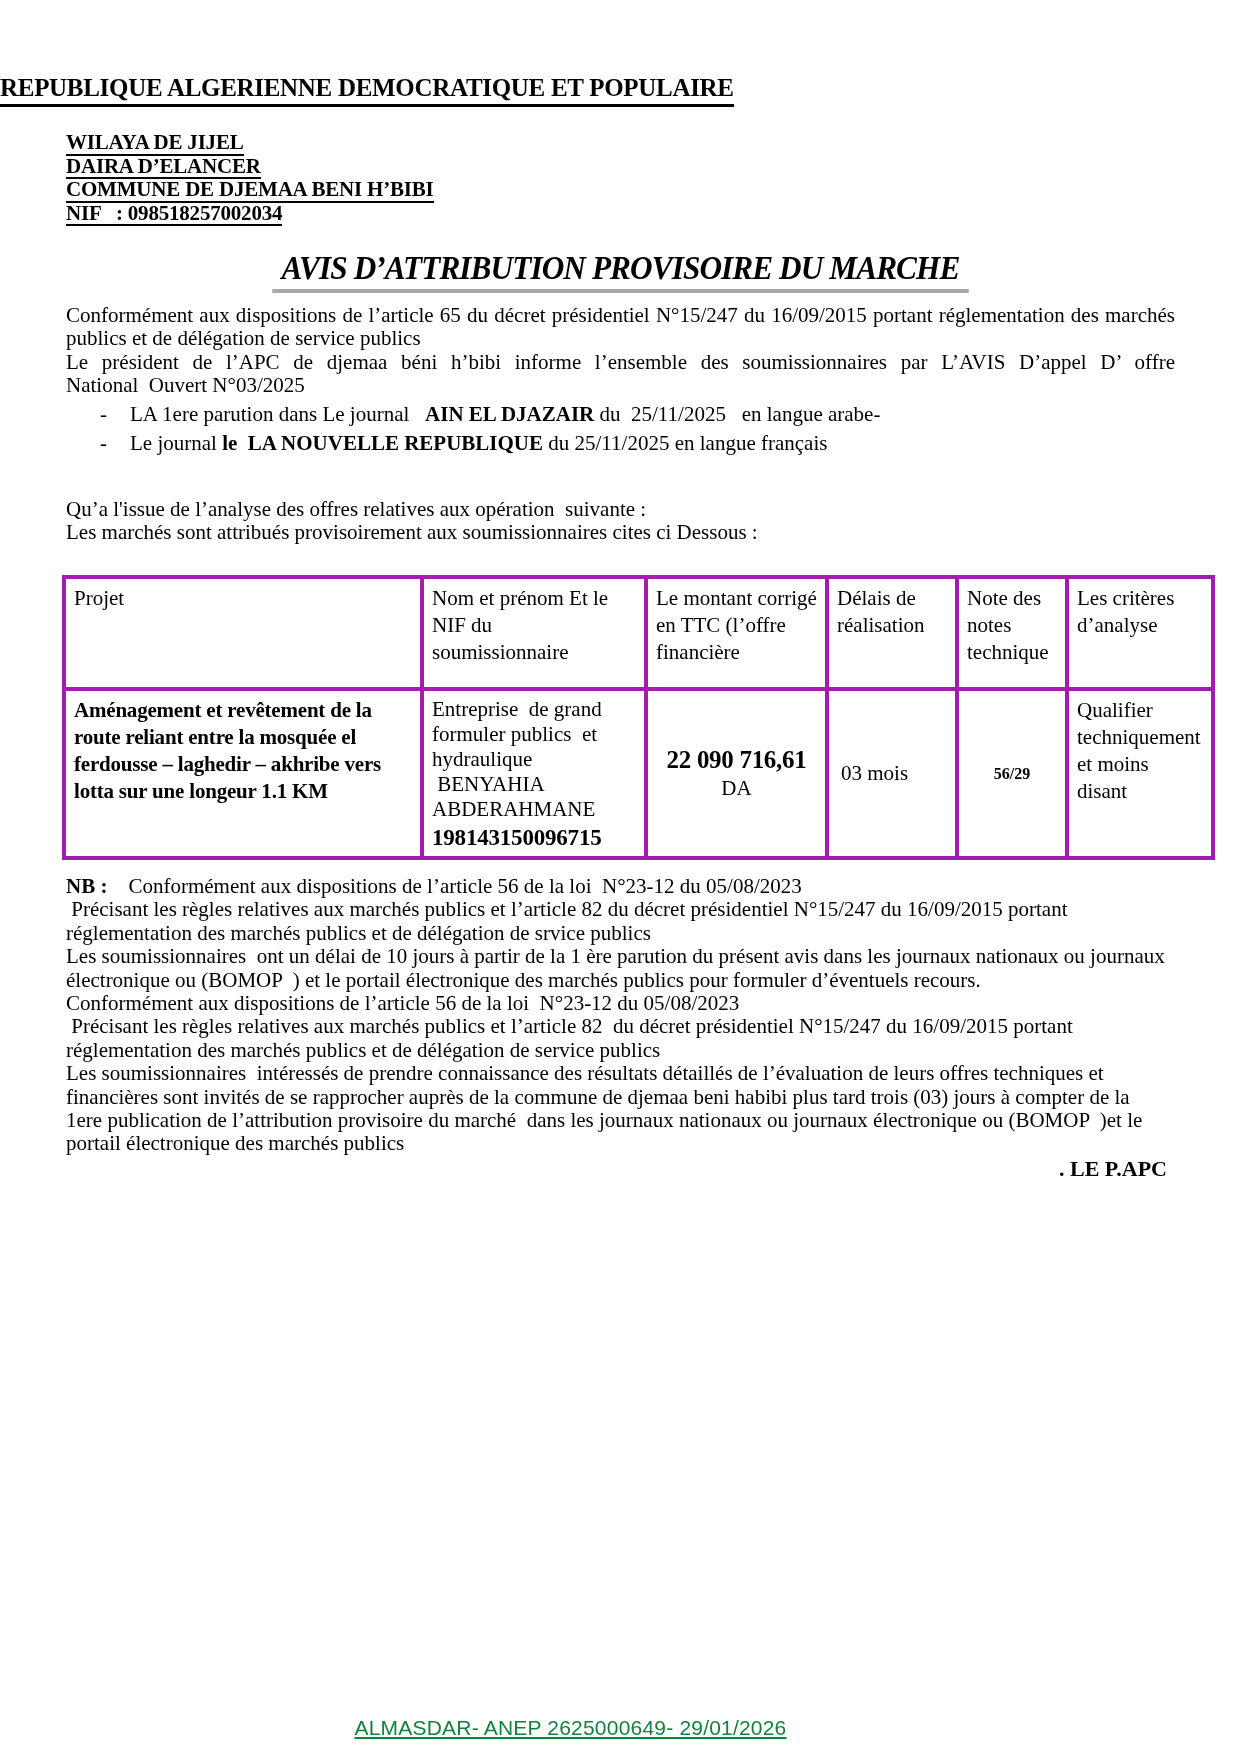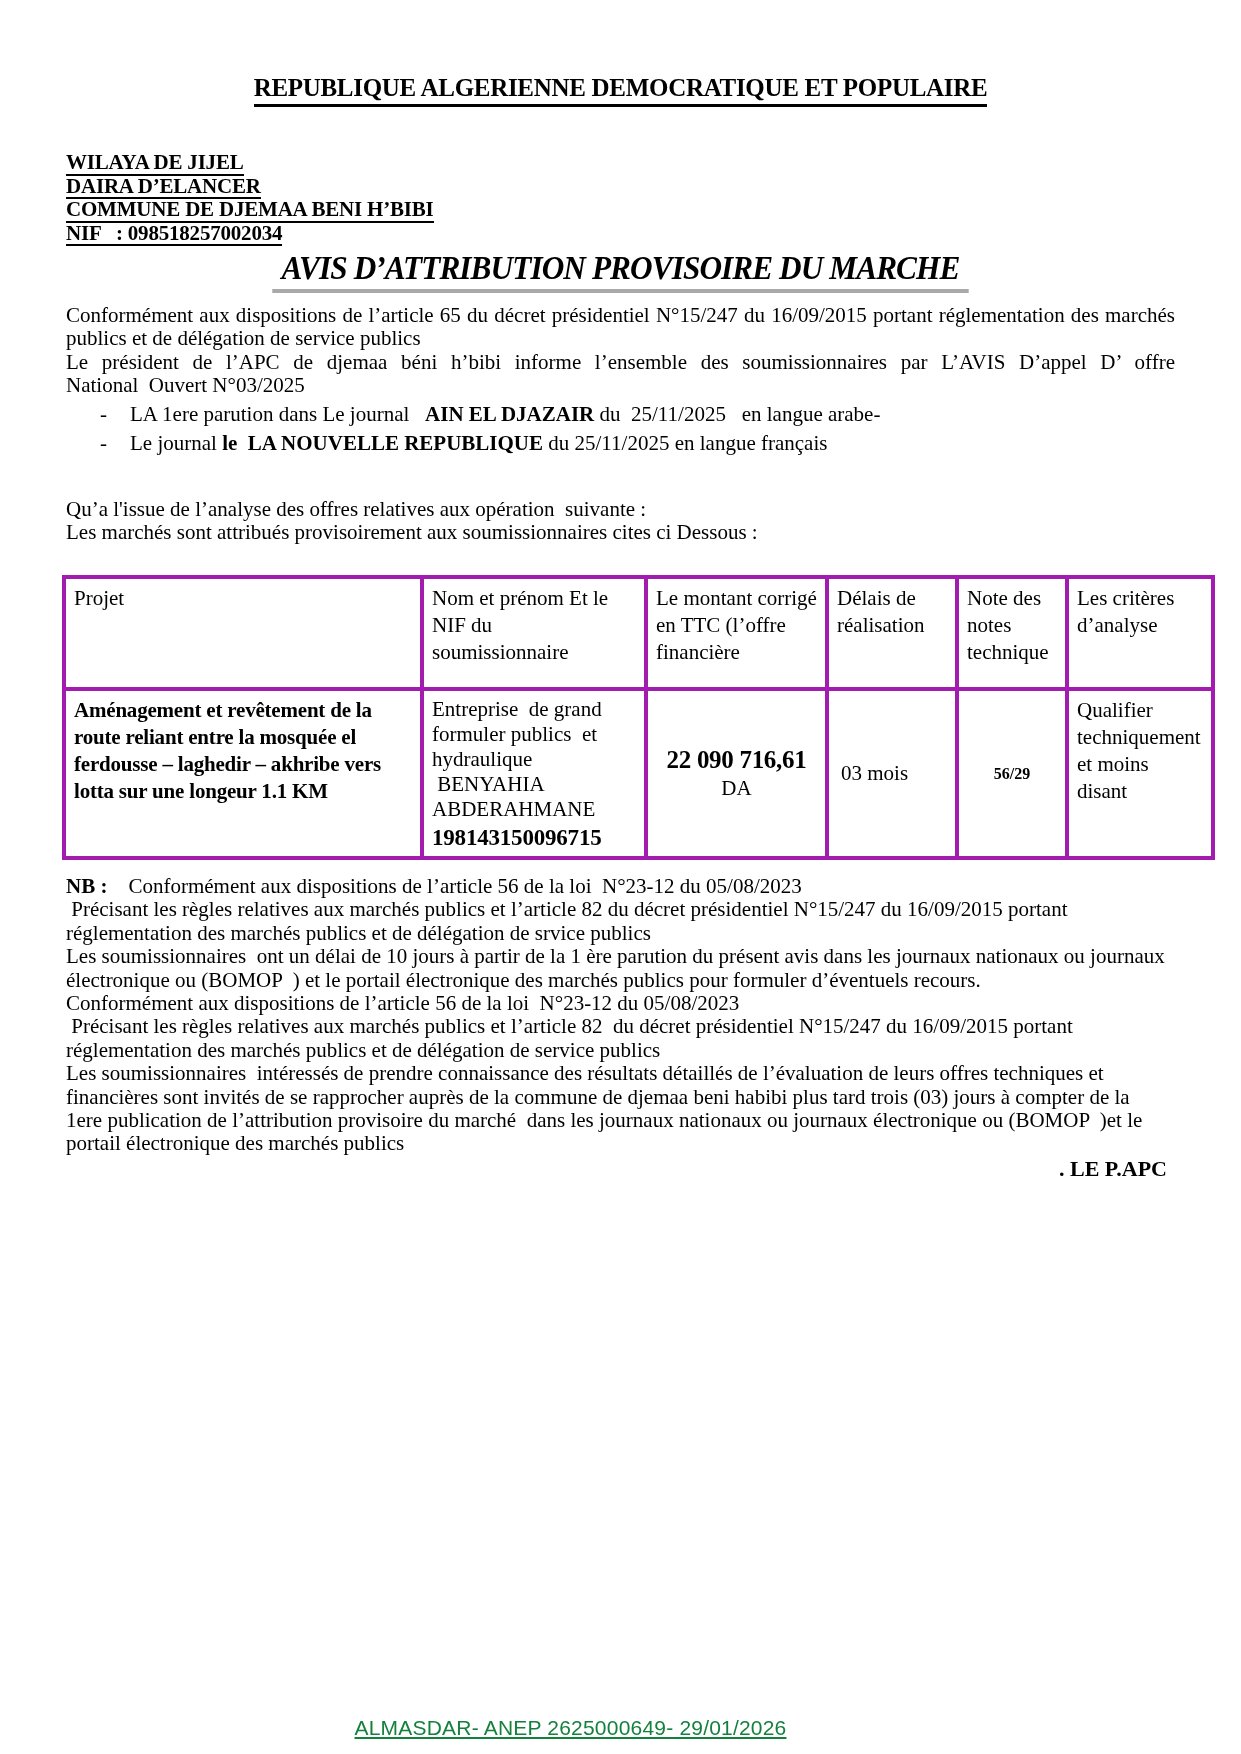--- a/index.html
+++ b/index.html
@@ -7,28 +7,28 @@
     position:relative;
     width:1241px;height:1754px;
     background:#ffffff;
     font-family:"Liberation Serif","DejaVu Serif",serif;
     color:#000;
     overflow:hidden;
   }
   
   .rep-header{
     position:absolute;top:74px;left:0;width:100%;
-    text-align:center;font-size:25px;font-weight:bold;line-height:28px;
+    font-size:25px;font-weight:bold;line-height:28px;
   }
   .rep-header span{
     display:inline-block;border-bottom:3px solid #000;padding-bottom:2px;
     letter-spacing:-0.3px;
   }
   
-  .org{position:absolute;left:66px;top:132px;font-weight:bold;font-size:21px;line-height:21.5px;margin-top:20px;}
+  .org{position:absolute;left:66px;top:132px;font-weight:bold;font-size:21px;line-height:21.5px;}
   .org .org-line span{
     display:inline-block;border-bottom:2.5px solid #000;padding-bottom:0px;
     white-space:pre-wrap;letter-spacing:-0.2px;
   }
   
   .doc-title{position:absolute;top:250px;left:0;width:100%;text-align:center;}
   .doc-title span{
     display:inline-block;
     font-size:34px;font-weight:bold;font-style:italic;
     letter-spacing:-1px;

